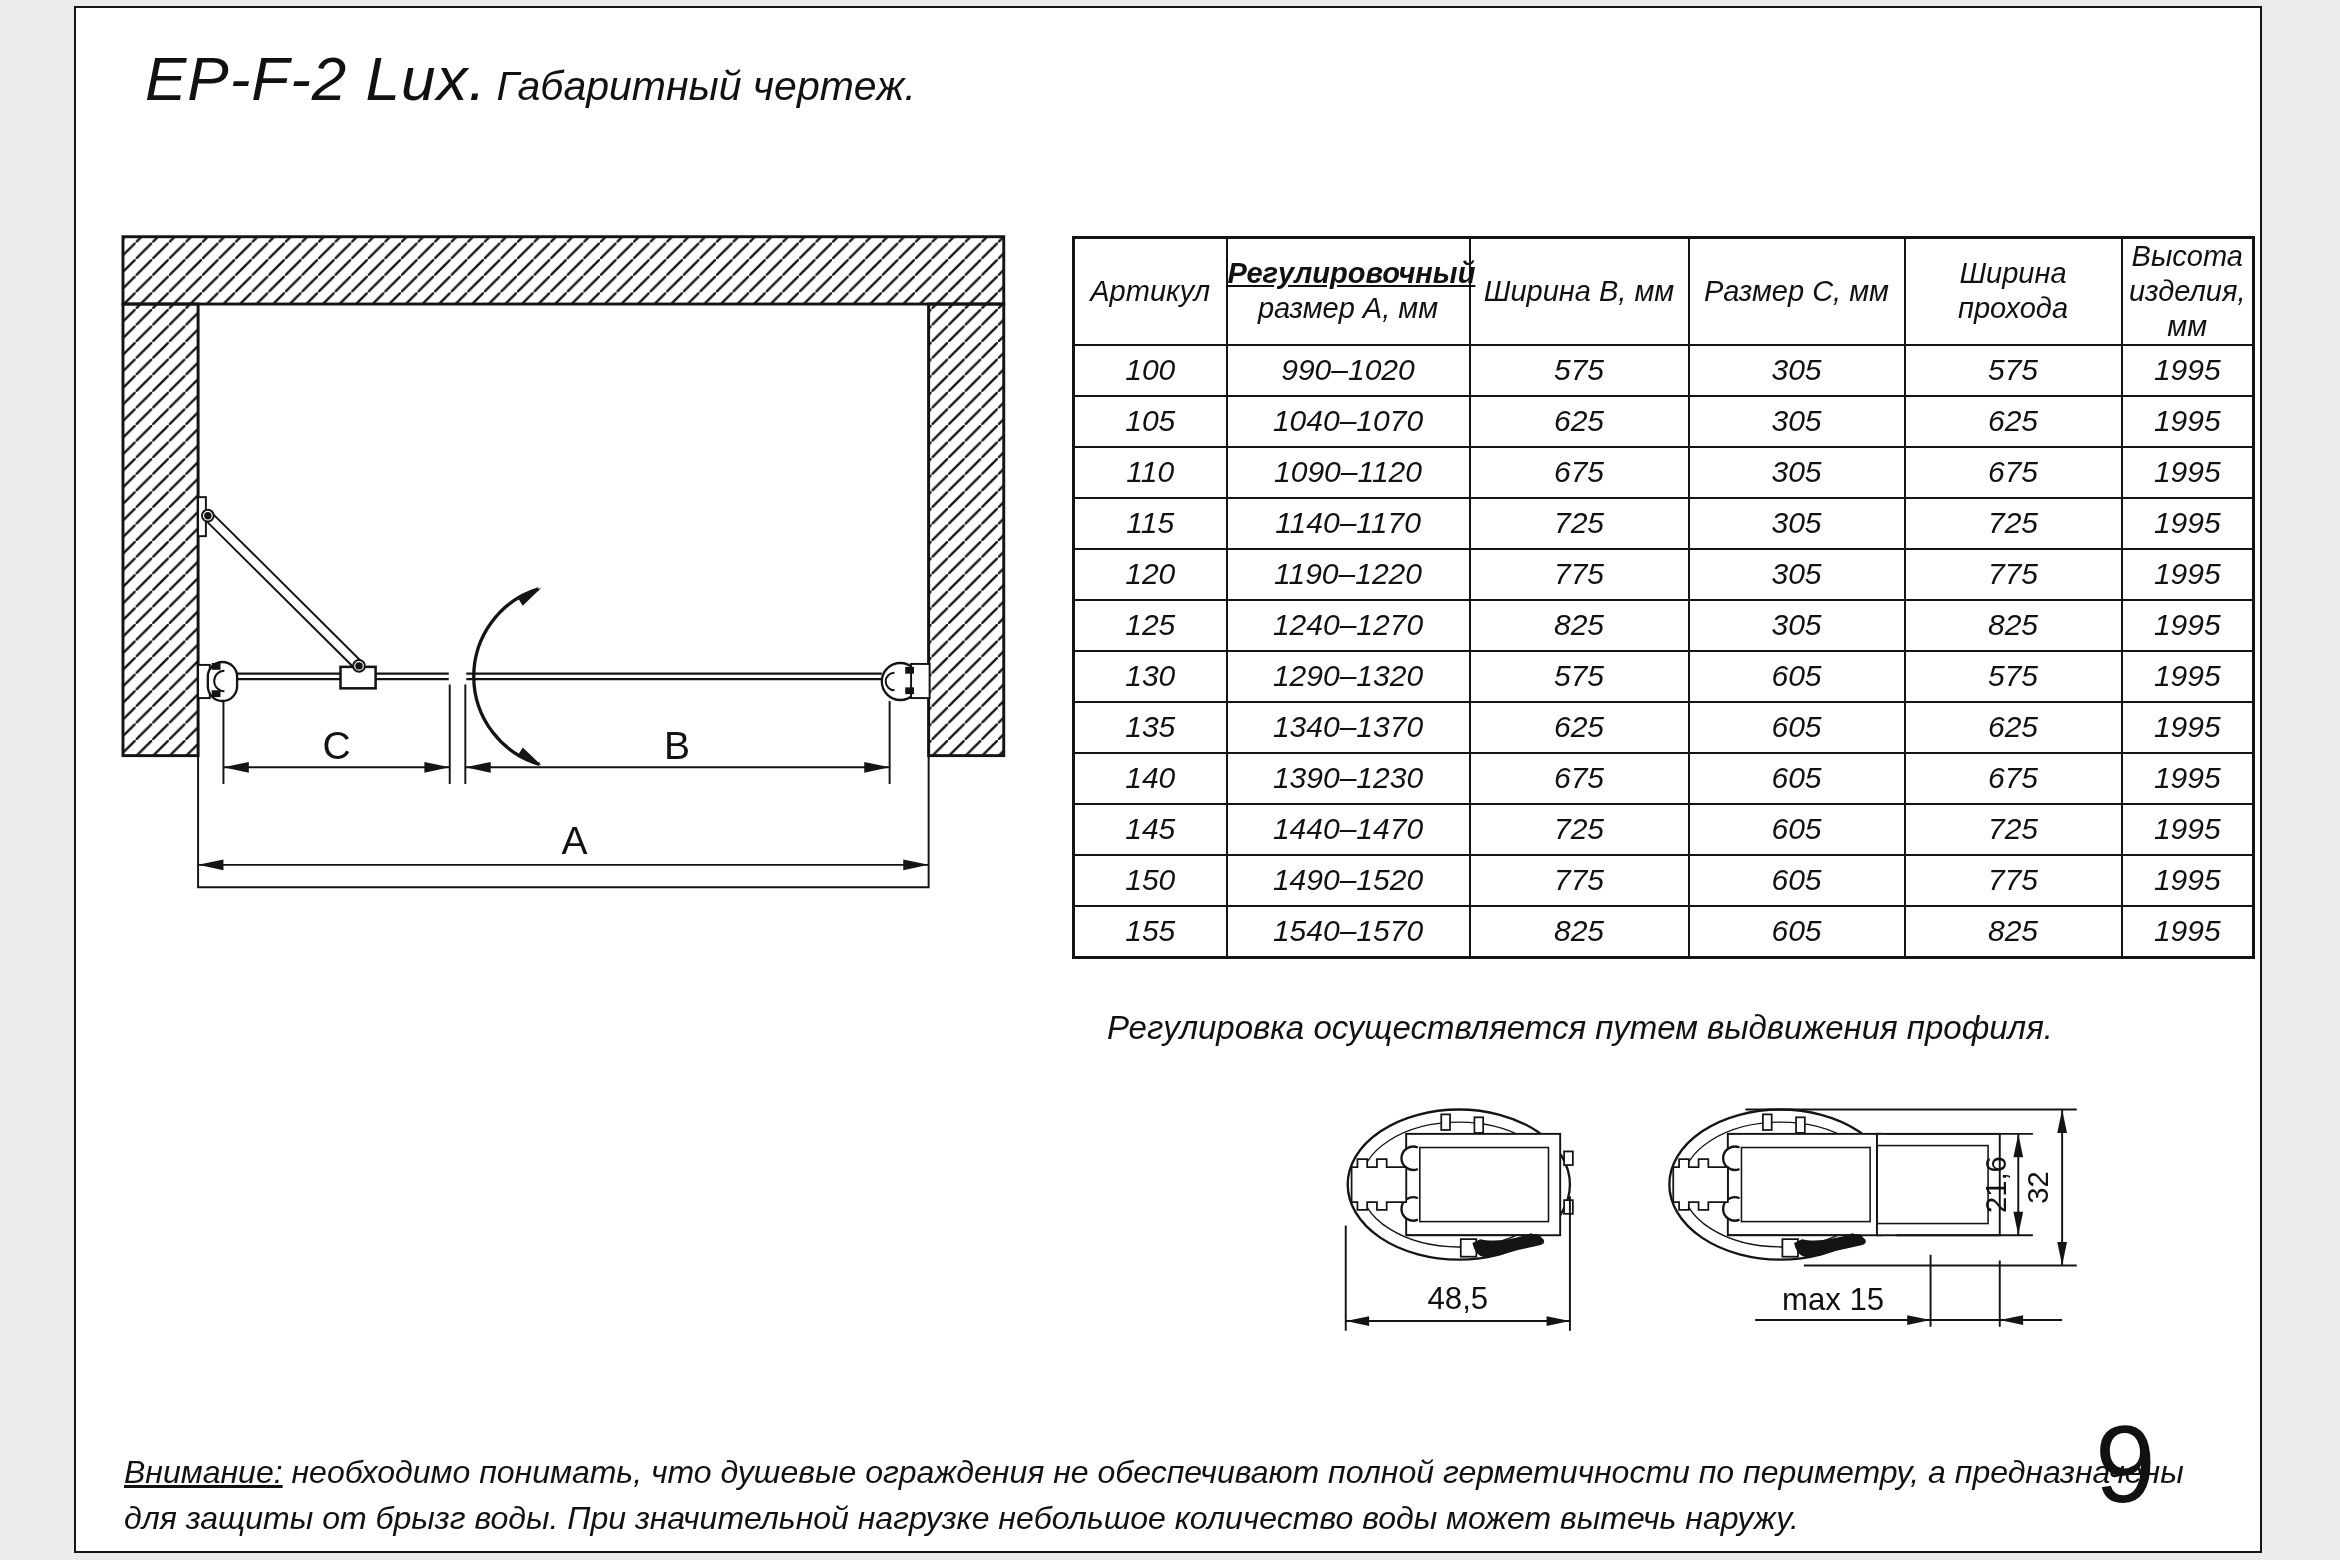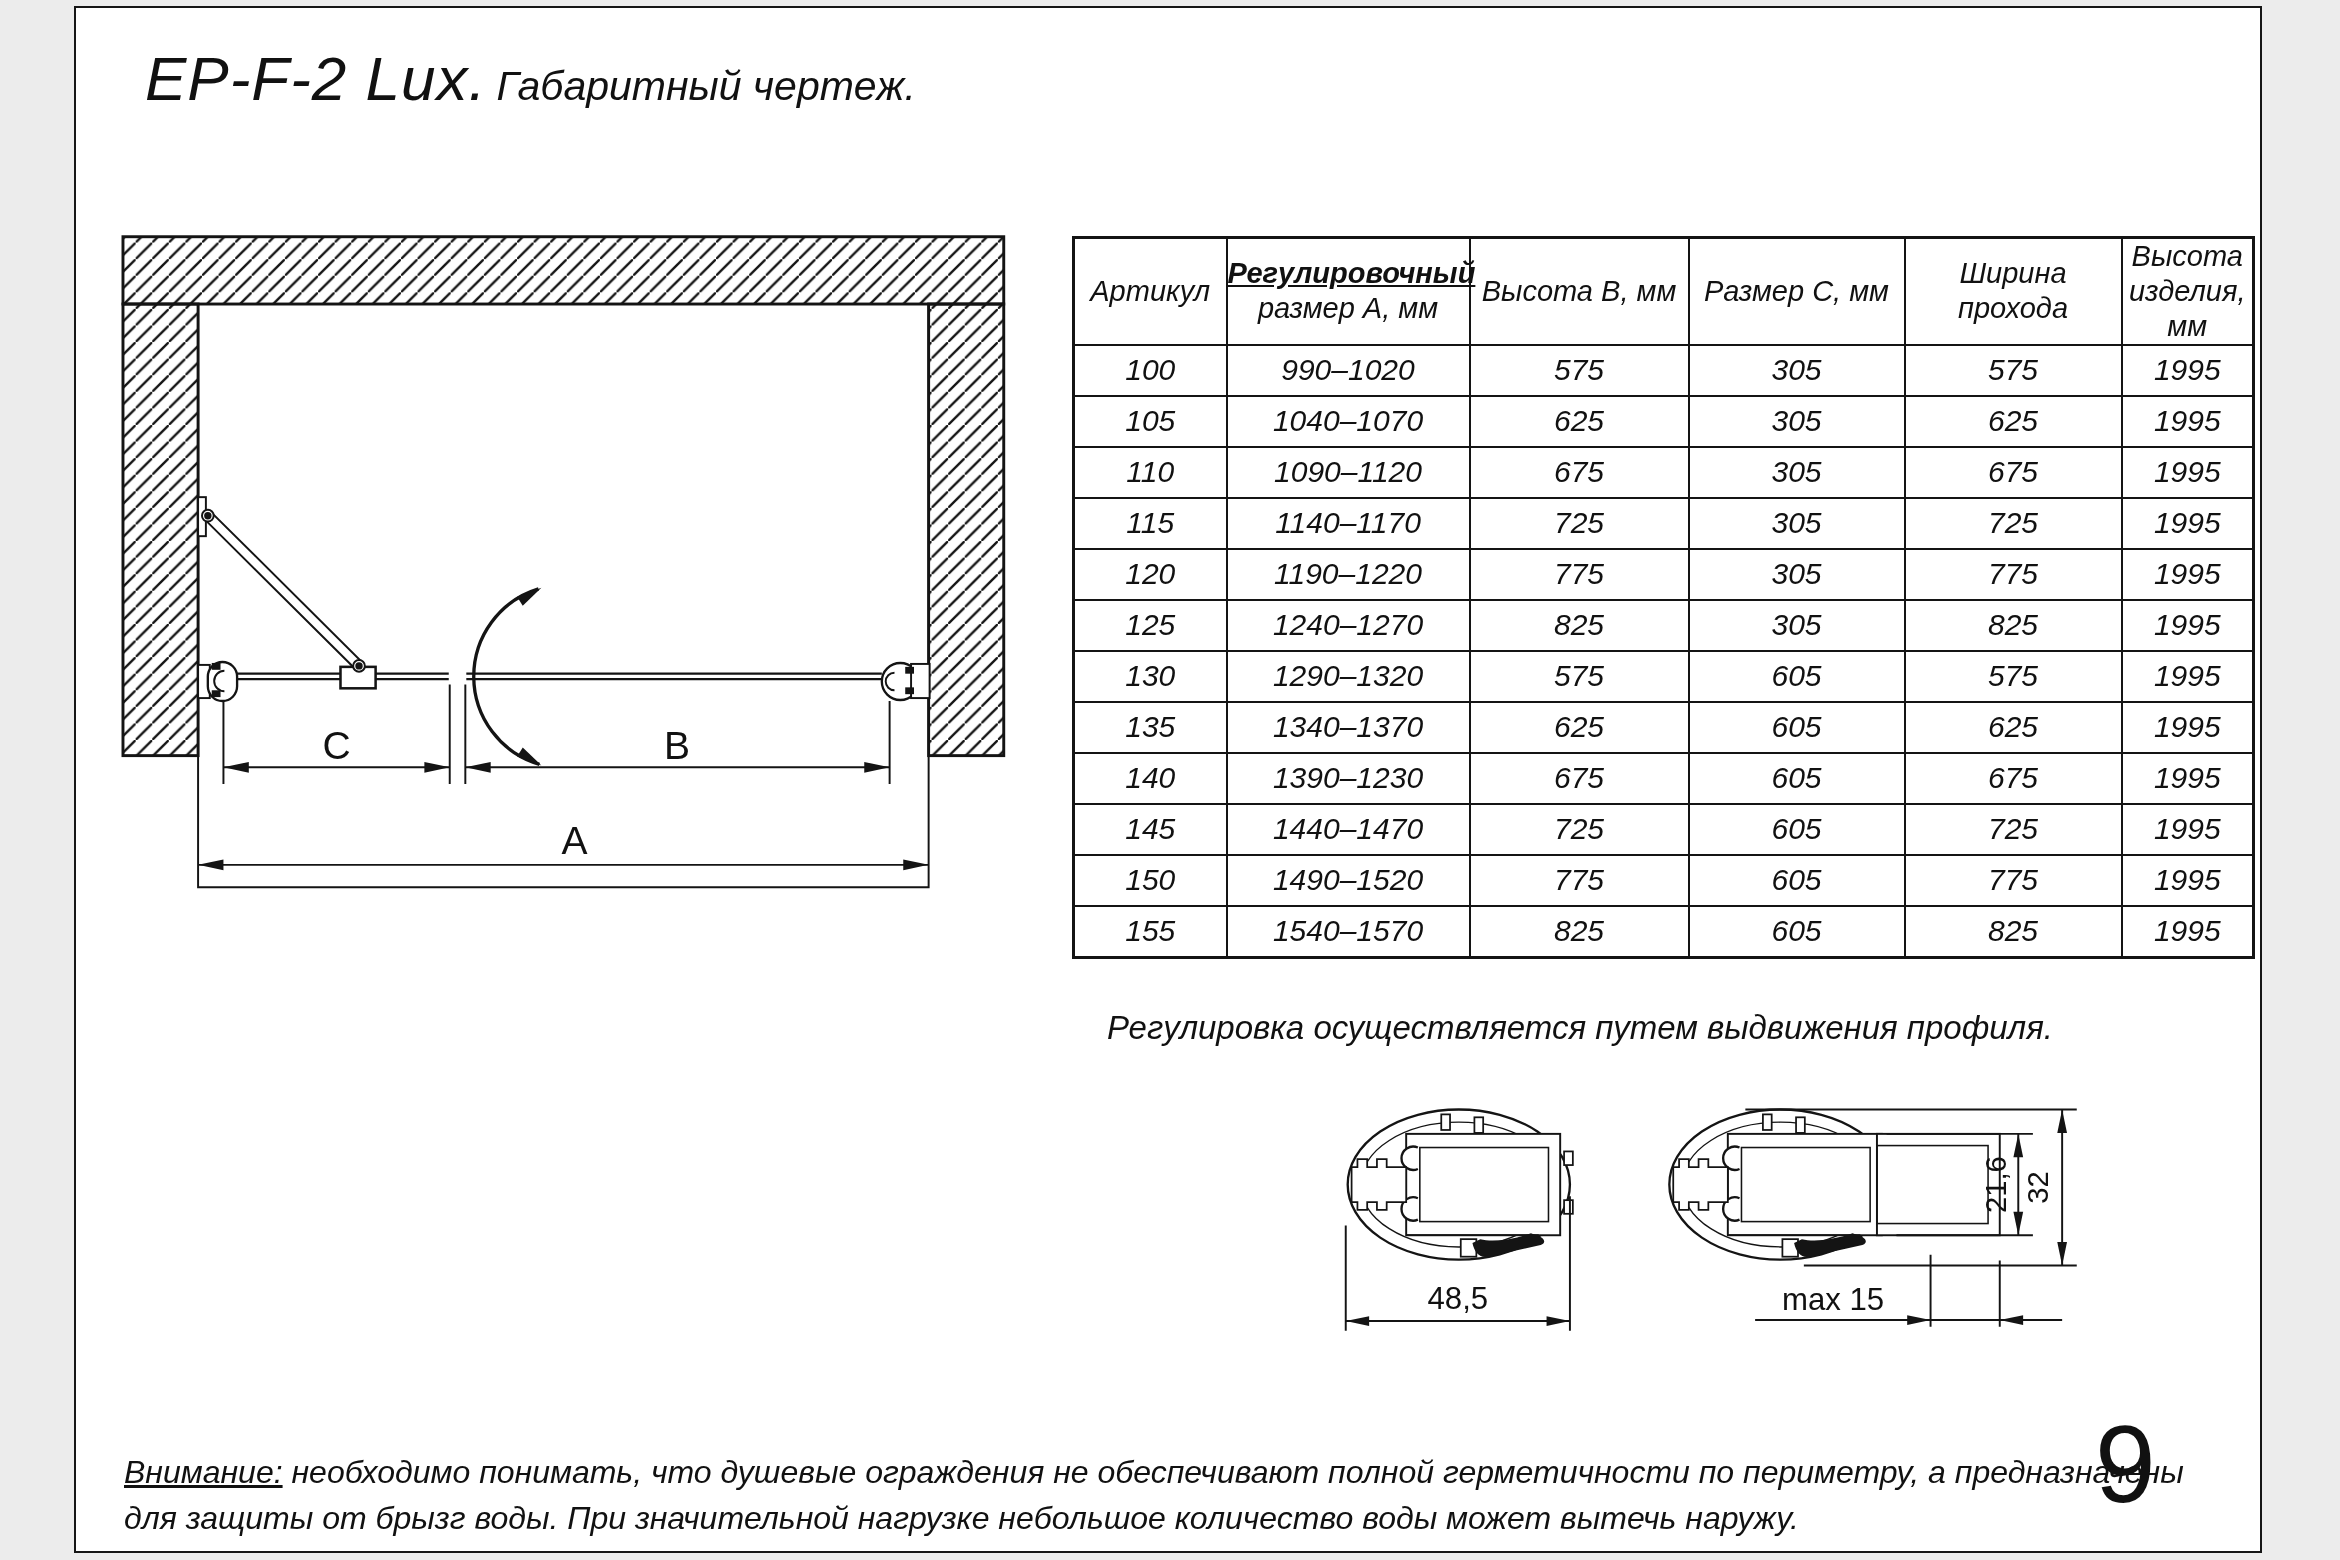--- a/index.html
+++ b/index.html
@@ -170,21 +170,21 @@
     <thead>
         <tr>
           <th>
             <div>Артикул</div>
           </th>
           <th>
             <div class="emph">Регулировочный</div>
             <div>размер А, мм</div>
           </th>
           <th>
-            <div>Высота В, мм</div>
+            <div>Ширина В, мм</div>
           </th>
           <th>
             <div>Размер С, мм</div>
           </th>
           <th>
             <div>Ширина</div>
             <div>прохода</div>
           </th>
           <th>
             <div>Высота</div>

